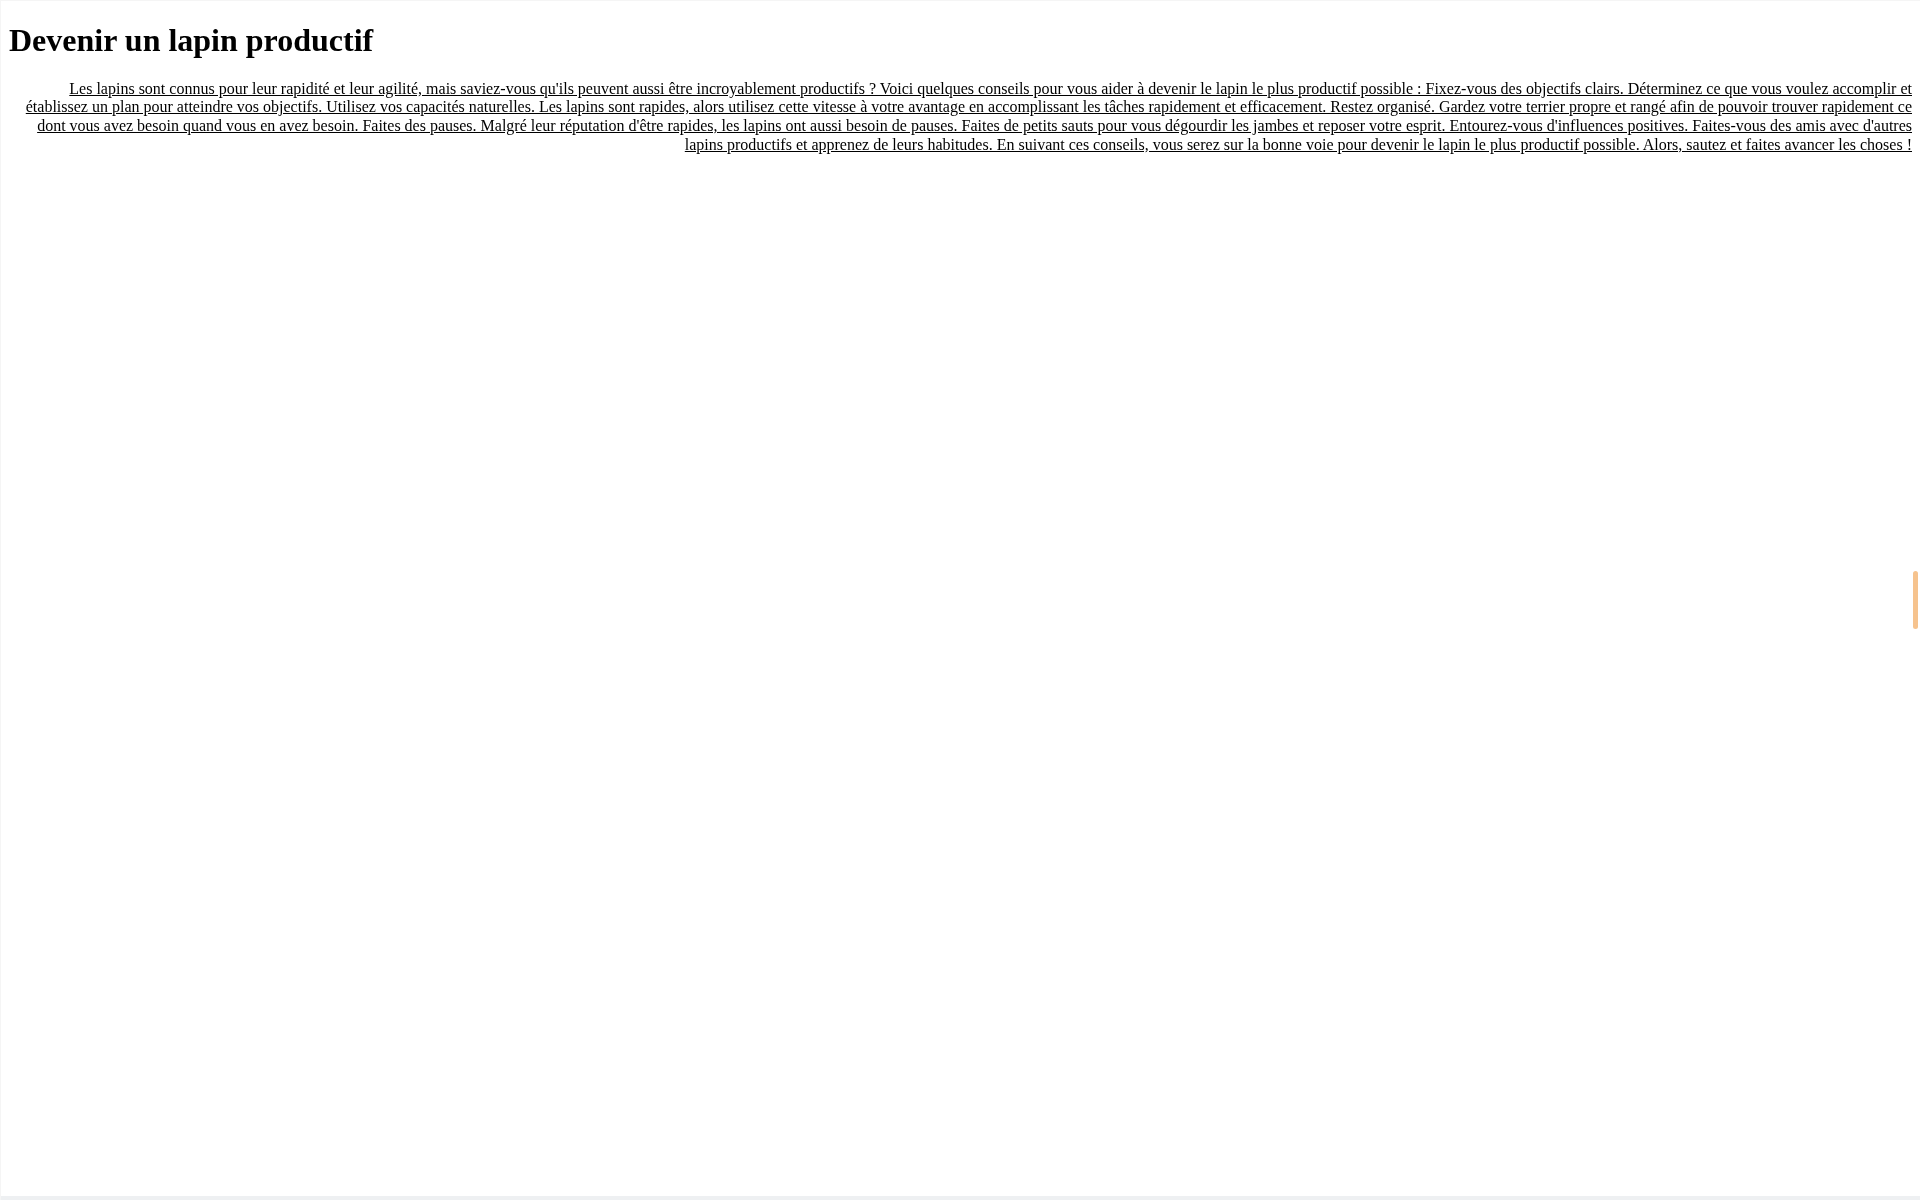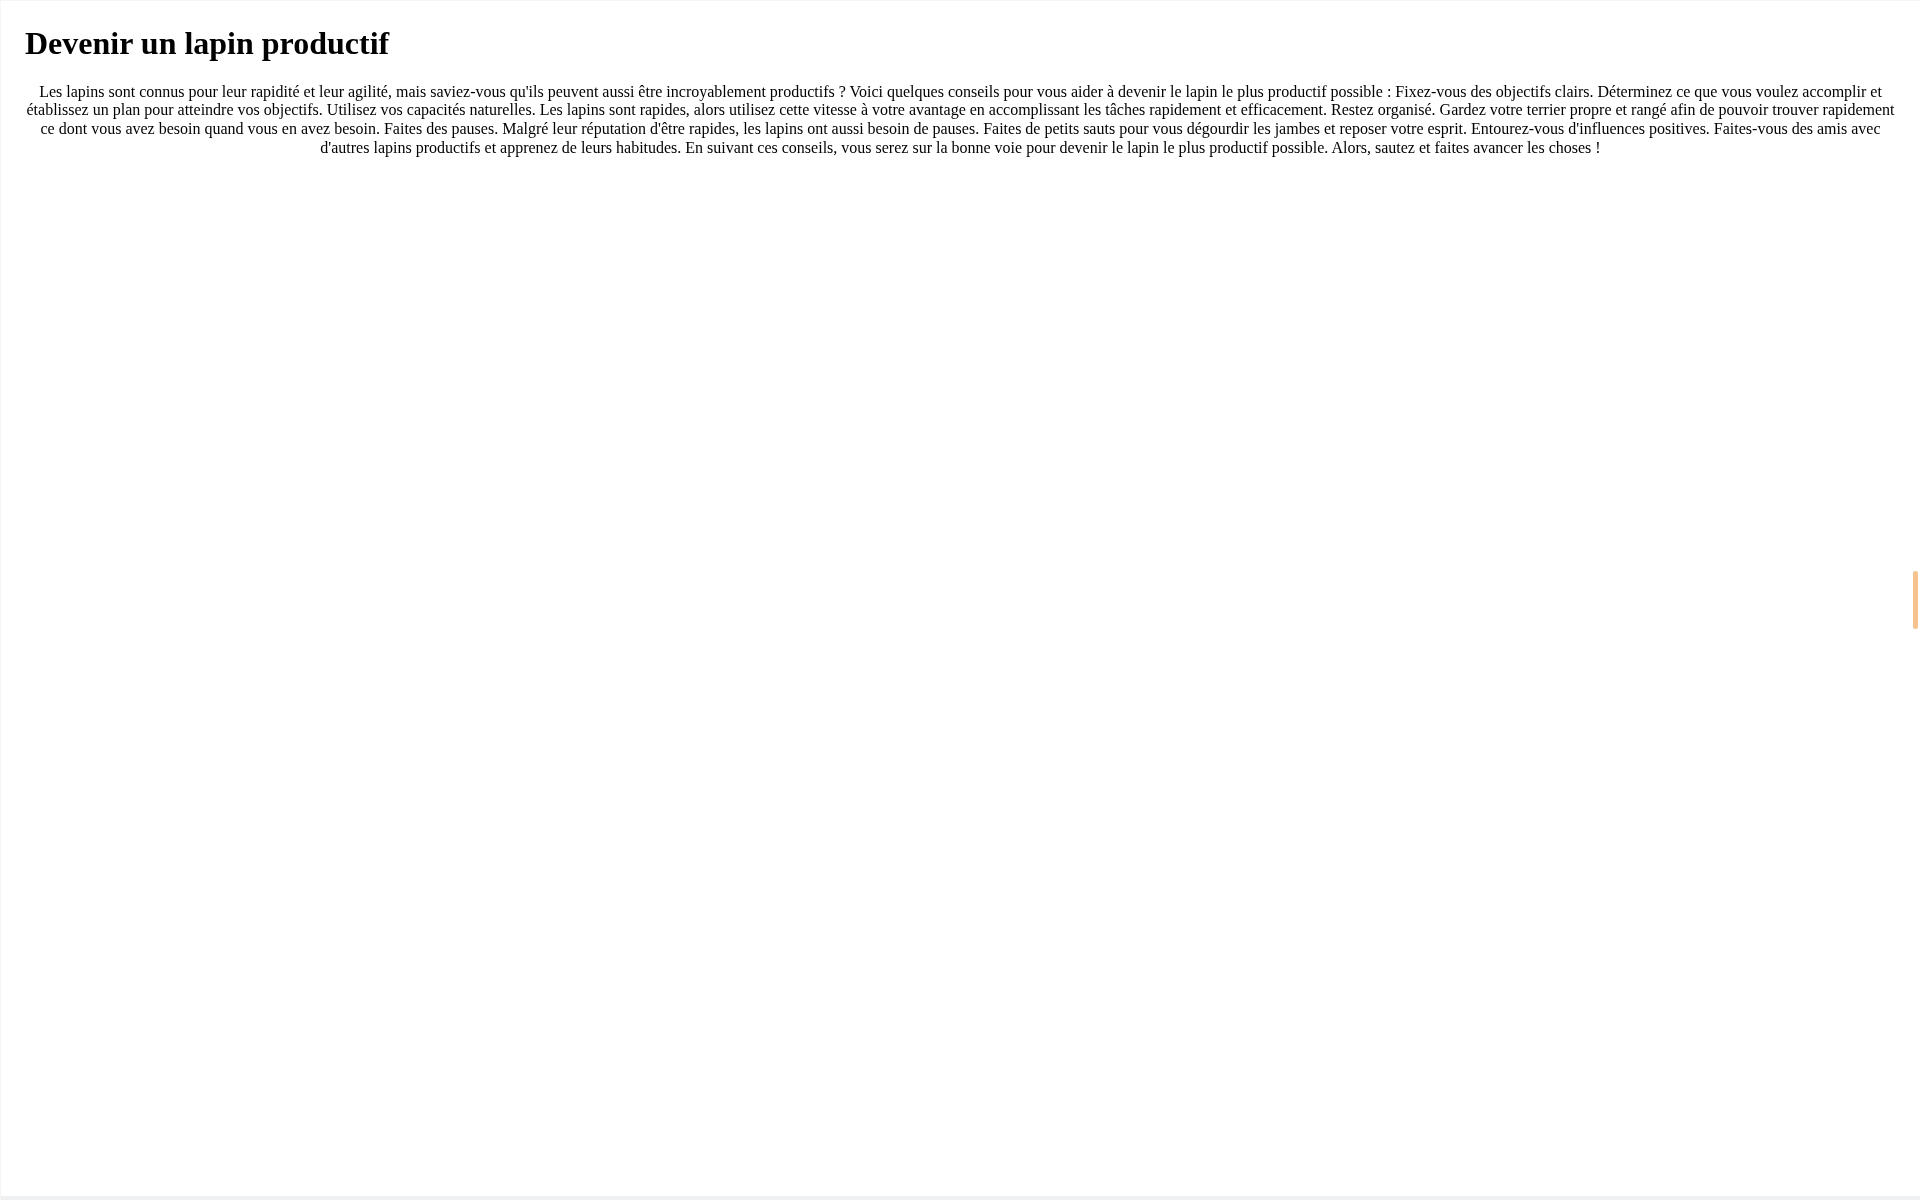--- a/index.html
+++ b/index.html
@@ -15,34 +15,35 @@
     width: 1920px;
     height: 1200px;
     background: #ffffff;
     font-family: "Liberation Serif", serif;
     color: #000000;
     box-sizing: border-box;
     border-top: 1px solid #f5f5f5;
     border-left: 1px solid #f5f5f5;
   }
   .content {
-    margin: 24px;
+    margin: 8px;
   }
   h1.title {
     font-size: 32px;
     font-weight: bold;
     margin: 21px 0 21px 0;
     line-height: 1.15;
     letter-spacing: 0;
   }
   p.body-text {
     font-size: 16px;
     line-height: 1.165;
     margin: 16px 0;
-    text-align: center;
+    text-align: right;
+    text-decoration: underline;
   }
   .scrollbar-thumb {
     position: absolute;
     right: 2px;
     top: 570px;
     width: 5px;
     height: 58px;
     border-radius: 3px;
     
   }

